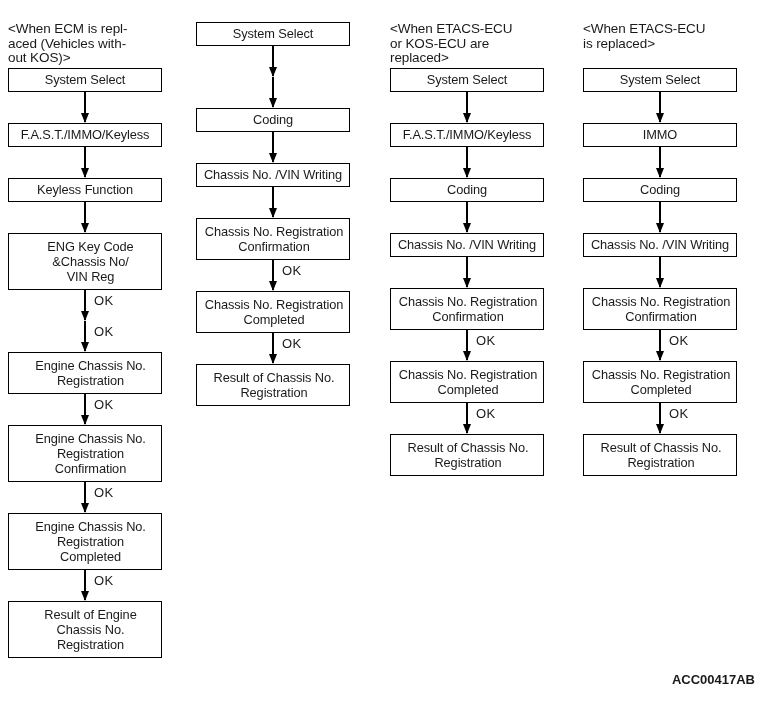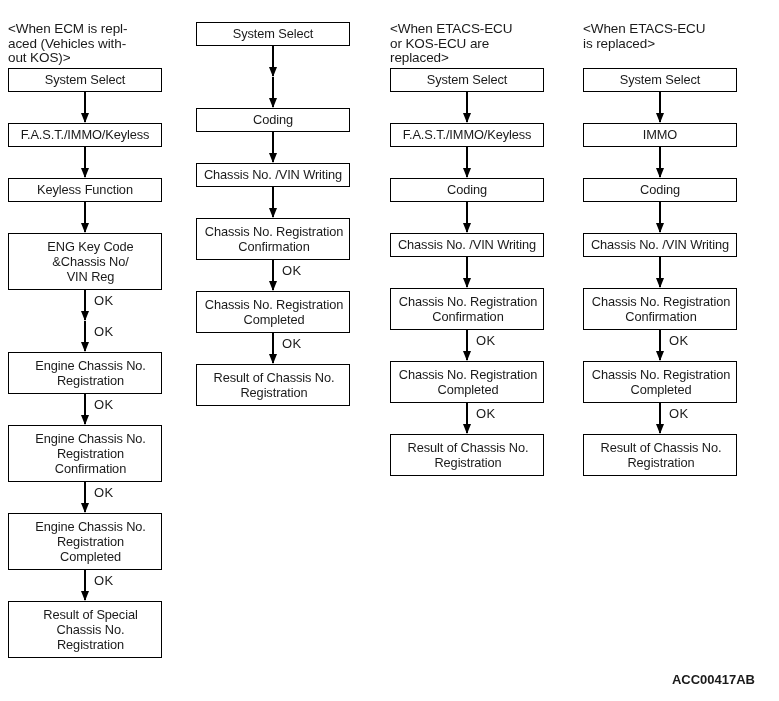--- a/index.html
+++ b/index.html
@@ -151,21 +151,21 @@
         <span class="ok-label">OK</span>
       </div>
       <div class="flow-box multi">Engine Chassis No.
 Registration
 Completed</div>
       <div class="connector">
         <div class="c-line"></div>
         <div class="c-head"></div>
         <span class="ok-label">OK</span>
       </div>
-      <div class="flow-box multi">Result of Special
+      <div class="flow-box multi">Result of Engine
 Chassis No.
 Registration</div>
     </div>
     <div class="flow-column col-1">
       <div class="flow-box">System Select</div>
       <div class="connector">
         <div class="c-line"></div>
         <div class="c-head"></div>
       </div>
       <div class="connector">

